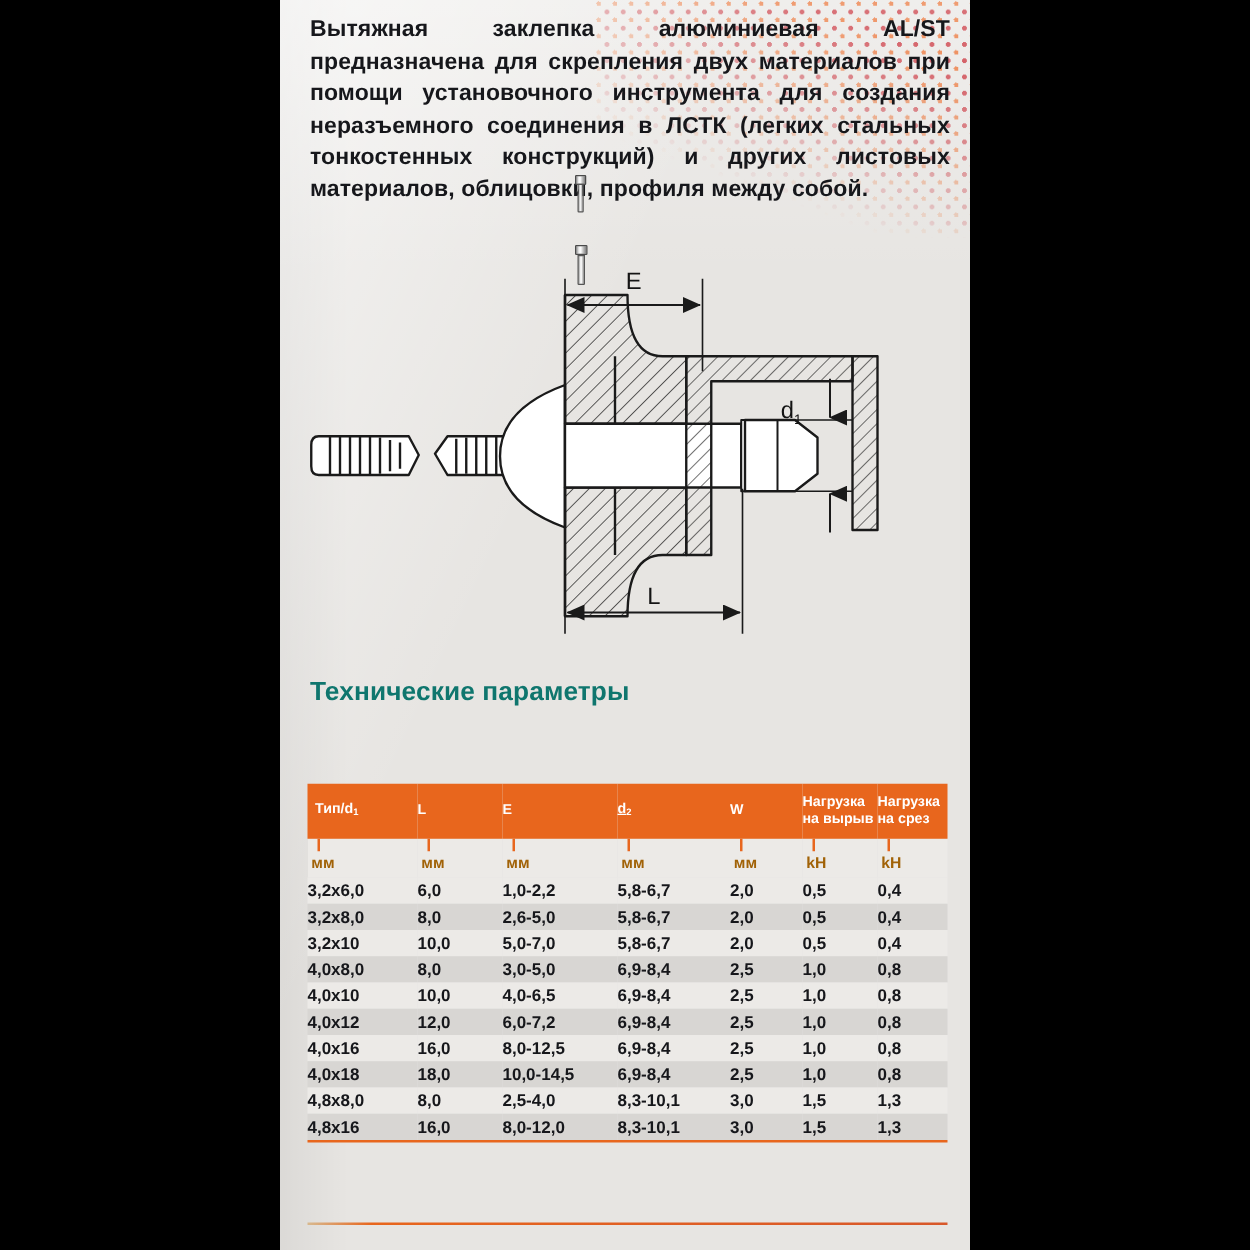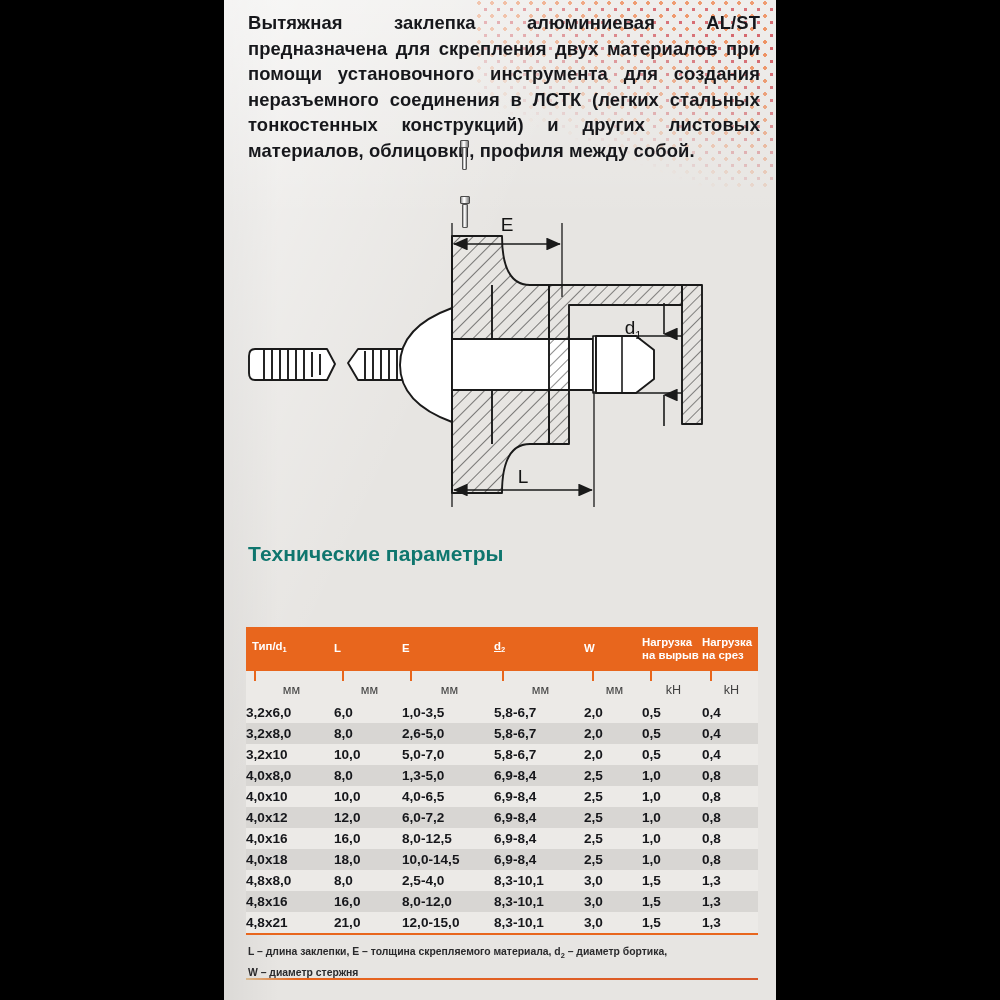--- a/index.html
+++ b/index.html
@@ -112,25 +112,25 @@
   th.c2 { width: 92px; }
   th.c3 { width: 90px; text-decoration: underline; }
   th.c4 { width: 58px; }
   th.c5 { width: 60px; }
   th.c6 { width: 56px; }
 
   
   tr.units td {
     background: #eceae7;
     font-size: 12.6px;
-    font-weight: normal;
-    color: #404040;
+    font-weight: bold;
+    color: #a16207;
     padding: 12px 0 5px 0;
     position: relative;
-    text-align: center;
+    text-align: left;
     height: 30px;
   }
   tr.units td .tick {
     position: absolute;
     left: 8px; top: 0;
     width: 1.6px; height: 10px;
     background: #e8661d;
   }
   tr.units td span.u { display: inline-block; padding-left: 3px; }
 
@@ -307,21 +307,21 @@
             <td class="c3"><span class="tick"></span><span class="u">мм</span></td>
             <td class="c4"><span class="tick"></span><span class="u">мм</span></td>
             <td class="c5"><span class="tick"></span><span class="u">kH</span></td>
             <td class="c6"><span class="tick"></span><span class="u">kH</span></td>
           </tr>
         </tbody>
         <tbody class="body" id="spec-body">
             <tr>
               <td class="c0">3,2x6,0</td>
               <td class="c1">6,0</td>
-              <td class="c2">1,0-3,5</td>
+              <td class="c2">1,0-2,2</td>
               <td class="c3">5,8-6,7</td>
               <td class="c4">2,0</td>
               <td class="c5">0,5</td>
               <td class="c6">0,4</td>
             </tr>
             <tr>
               <td class="c0">3,2x8,0</td>
               <td class="c1">8,0</td>
               <td class="c2">2,6-5,0</td>
               <td class="c3">5,8-6,7</td>
@@ -334,21 +334,21 @@
               <td class="c1">10,0</td>
               <td class="c2">5,0-7,0</td>
               <td class="c3">5,8-6,7</td>
               <td class="c4">2,0</td>
               <td class="c5">0,5</td>
               <td class="c6">0,4</td>
             </tr>
             <tr>
               <td class="c0">4,0x8,0</td>
               <td class="c1">8,0</td>
-              <td class="c2">1,3-5,0</td>
+              <td class="c2">3,0-5,0</td>
               <td class="c3">6,9-8,4</td>
               <td class="c4">2,5</td>
               <td class="c5">1,0</td>
               <td class="c6">0,8</td>
             </tr>
             <tr>
               <td class="c0">4,0x10</td>
               <td class="c1">10,0</td>
               <td class="c2">4,0-6,5</td>
               <td class="c3">6,9-8,4</td>
@@ -394,34 +394,21 @@
             </tr>
             <tr>
               <td class="c0">4,8x16</td>
               <td class="c1">16,0</td>
               <td class="c2">8,0-12,0</td>
               <td class="c3">8,3-10,1</td>
               <td class="c4">3,0</td>
               <td class="c5">1,5</td>
               <td class="c6">1,3</td>
             </tr>
-            <tr>
-              <td class="c0">4,8x21</td>
-              <td class="c1">21,0</td>
-              <td class="c2">12,0-15,0</td>
-              <td class="c3">8,3-10,1</td>
-              <td class="c4">3,0</td>
-              <td class="c5">1,5</td>
-              <td class="c6">1,3</td>
-            </tr>
           </tbody>
       </table>
       <div class="table-rule"></div>
     </div>
 
-    <div class="footnote">
-      <div><span>L – длина заклепки, E – толщина скрепляемого материала, d</span><sub>2</sub><span> – диаметр бортика,</span></div>
-      <div>W – диаметр стержня</div>
-    </div>
     <div class="bottom-rule"></div>
 
   </div>
 </div>
 
 </body></html>

